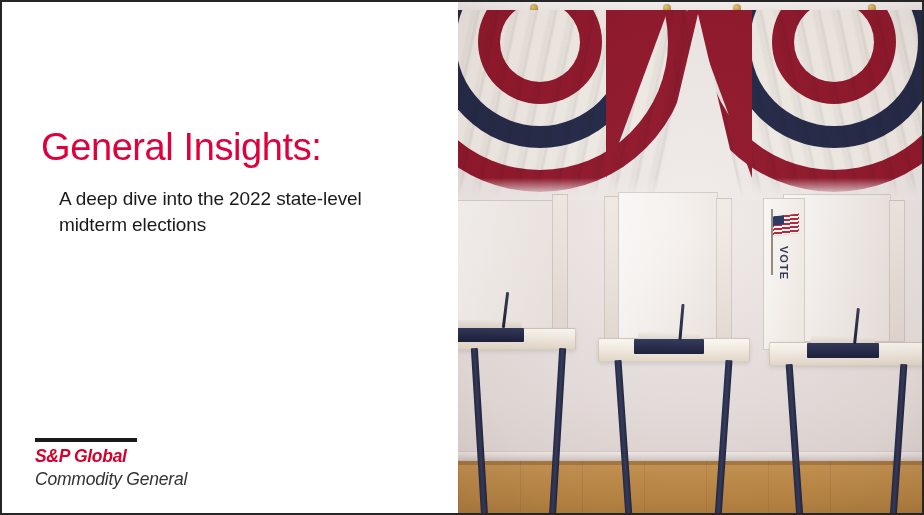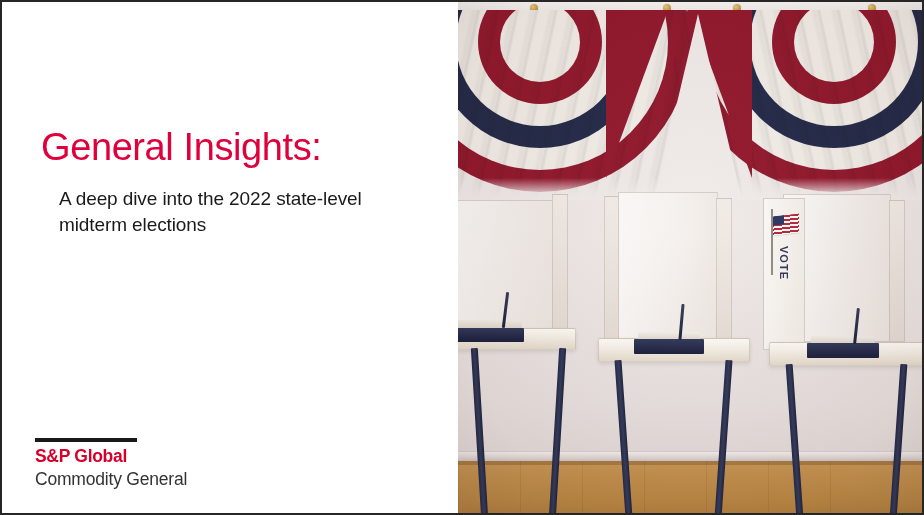--- a/index.html
+++ b/index.html
@@ -55,20 +55,21 @@
     line-height: 1.38;
     letter-spacing: -0.1px;
     margin: 6px;
   }
 
   
   .logo {
     position: absolute;
     left: 33px;
     bottom: 22px;
+    font-style: italic;
   }
   .logo-bar {
     width: 102px;
     height: 4px;
     background: #1A1A1A;
     margin-bottom: 4px;
   }
   .logo-primary {
     font-size: 17.5px;
     font-weight: bold;

